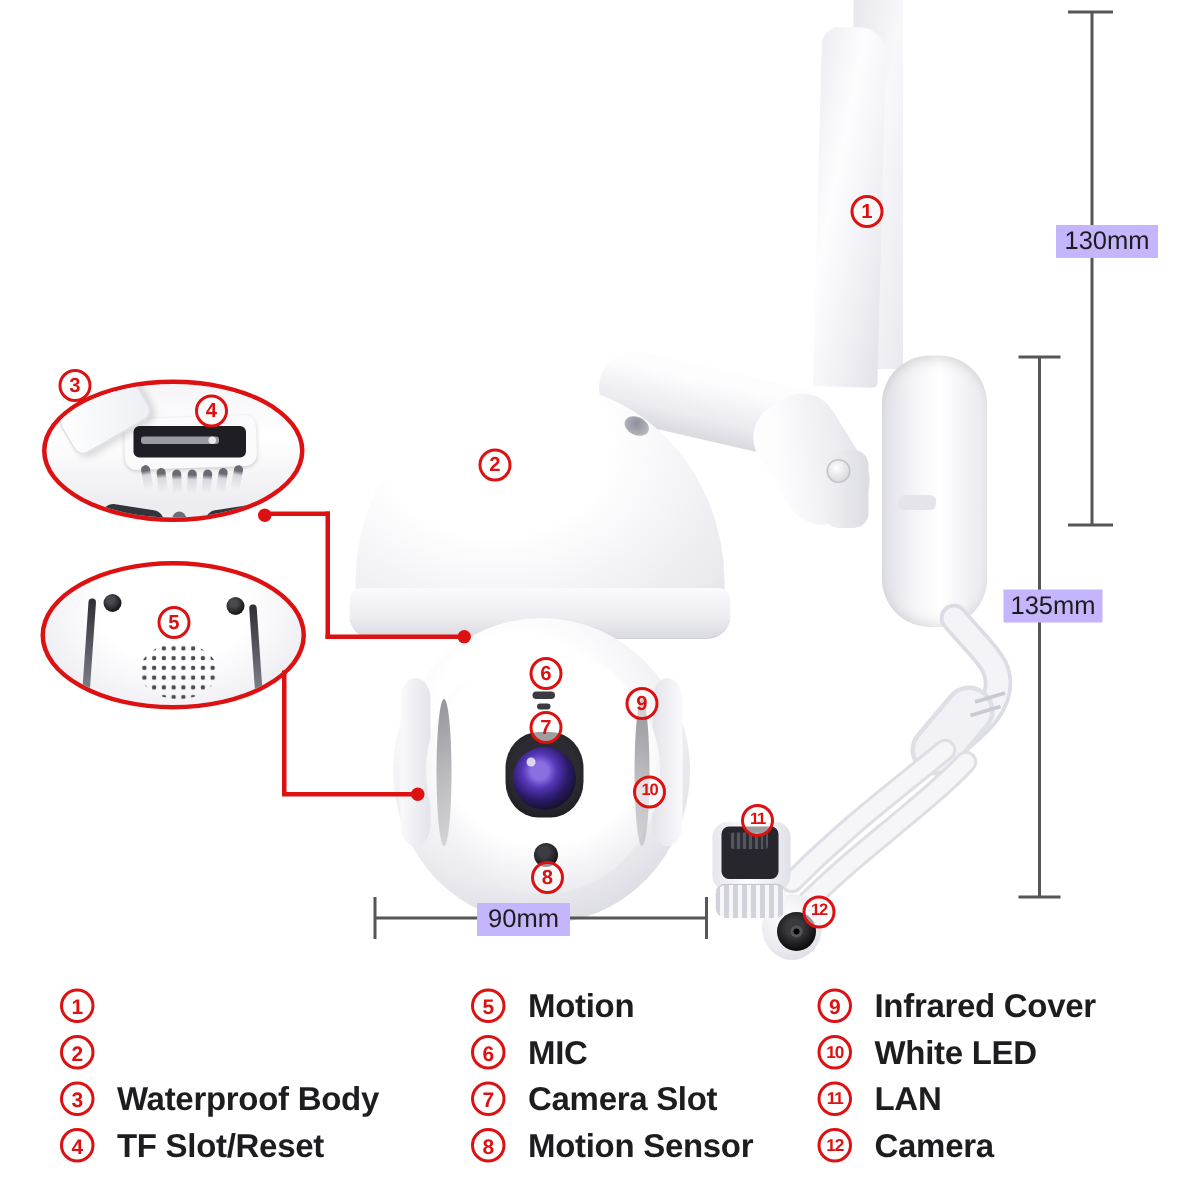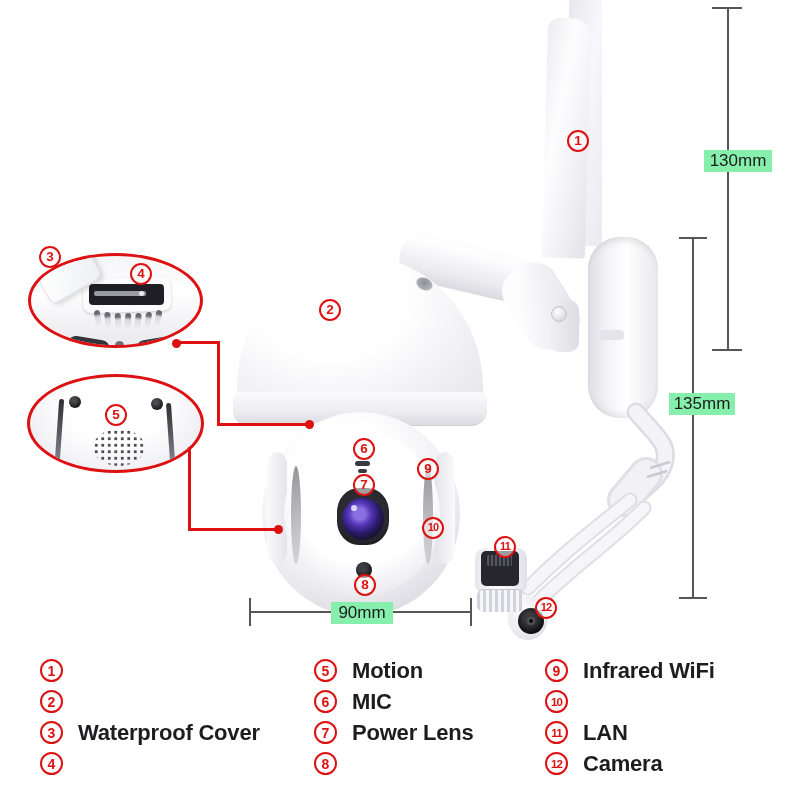--- a/index.html
+++ b/index.html
@@ -10,21 +10,21 @@
   .marker{position:absolute;width:22px;height:22px;border:2.5px solid #dd1111;border-radius:50%;
           box-sizing:border-box;color:#dd1111;font-weight:bold;font-size:13.5px;line-height:17px;
           text-align:center;background:rgba(255,255,255,.55);z-index:40;}
   .marker.two{font-size:11px;letter-spacing:-0.8px;}
   .rline{position:absolute;background:#dd1111;z-index:30;}
   .rdot{position:absolute;width:9px;height:9px;border-radius:50%;background:#dd1111;z-index:31;}
   .callout{position:absolute;border:3px solid #dd1111;border-radius:50%;box-sizing:border-box;
            overflow:hidden;background:linear-gradient(180deg,#f5f5f8 0%,#ffffff 40%,#ededf1 90%);z-index:25;}
   
   .dline{position:absolute;background:#565656;z-index:20;}
-  .dlabel{position:absolute;background:#86efac;color:#1c1c1c;font-size:17px;text-align:center;
+  .dlabel{position:absolute;background:#c4b5fd;color:#1c1c1c;font-size:17px;text-align:center;
           padding:1px 2px;z-index:21;}
   
   .led{position:absolute;border-radius:50%;z-index:8;}
   .led-w{background:radial-gradient(circle at 45% 40%, #ffffff 0 30%, #d9d9df 33% 46%, #87878f 50% 66%, #cfcfd6 70%);box-shadow:0 0 2px rgba(0,0,0,.3);}
   .led-y{background:radial-gradient(circle at 45% 40%, #f9ee62 0 24%, #e8c71e 28% 52%, #a8860e 56% 72%, #d9b91a 76%);box-shadow:0 0 2px rgba(0,0,0,.3);}
   .vent{position:absolute;width:6px;height:17px;border-radius:3px;
         background:linear-gradient(180deg,#6a6a72 0 22%,#d8d8de 40%,#f2f2f5);}
   .tick{position:absolute;width:9px;height:3.5px;border-radius:2px;background:#a9a9b2;z-index:9;}
   
   .legend-col{position:absolute;z-index:45;}
@@ -185,21 +185,21 @@
   <div class="dlabel" style="left:704px;top:150px;width:64px;">130mm</div>
 
   <div class="dline" style="left:679px;top:237px;width:28px;height:1.5px;"></div>
   <div class="dline" style="left:692px;top:238px;width:1.5px;height:360px;"></div>
   <div class="dline" style="left:679px;top:597px;width:28px;height:1.5px;"></div>
   <div class="dlabel" style="left:669px;top:393px;width:62px;">135mm</div>
 
   <div class="dline" style="left:249px;top:598px;width:1.5px;height:28px;"></div>
   <div class="dline" style="left:250px;top:611px;width:221px;height:1.5px;"></div>
   <div class="dline" style="left:470px;top:598px;width:1.5px;height:28px;"></div>
-  <div class="dlabel" style="left:331px;top:602px;width:58px;">90mm</div>
+  <div class="dlabel" style="left:318px;top:602px;width:58px;">90mm</div>
 
   <div class="marker" style="left:567px;top:130px;">1</div>
   <div class="marker" style="left:319px;top:299px;">2</div>
   <div class="marker" style="left:39px;top:246px;">3</div>
   <div class="marker" style="left:130px;top:263px;">4</div>
   <div class="marker" style="left:105px;top:404px;">5</div>
   <div class="marker" style="left:353px;top:438px;">6</div>
   <div class="marker" style="left:353px;top:474px;">7</div>
   <div class="marker" style="left:354px;top:574px;">8</div>
   <div class="marker" style="left:417px;top:458px;">9</div>
@@ -209,50 +209,53 @@
 
   <div class="legend-col" style="left:40px;top:655px;">
     <div class="legend-row">
       <span class="legend-num">1</span>
     </div>
     <div class="legend-row">
       <span class="legend-num">2</span>
     </div>
     <div class="legend-row">
       <span class="legend-num">3</span>
-      <span class="legend-label">Waterproof Cover</span>
+      <span class="legend-label">Waterproof Body</span>
     </div>
     <div class="legend-row">
       <span class="legend-num">4</span>
+      <span class="legend-label">TF Slot/Reset</span>
     </div>
   </div>
   <div class="legend-col" style="left:314px;top:655px;">
     <div class="legend-row">
       <span class="legend-num">5</span>
       <span class="legend-label">Motion</span>
     </div>
     <div class="legend-row">
       <span class="legend-num">6</span>
       <span class="legend-label">MIC</span>
     </div>
     <div class="legend-row">
       <span class="legend-num">7</span>
-      <span class="legend-label">Power Lens</span>
+      <span class="legend-label">Camera Slot</span>
     </div>
     <div class="legend-row">
       <span class="legend-num">8</span>
+      <span class="legend-label">Motion Sensor</span>
     </div>
   </div>
   <div class="legend-col" style="left:545px;top:655px;">
     <div class="legend-row">
       <span class="legend-num">9</span>
-      <span class="legend-label">Infrared WiFi</span>
+      <span class="legend-label">Infrared Cover</span>
     </div>
     <div class="legend-row">
       <span class="legend-num two">10</span>
+      <span class="legend-label">White LED</span>
     </div>
     <div class="legend-row">
       <span class="legend-num two">11</span>
       <span class="legend-label">LAN</span>
     </div>
     <div class="legend-row">
       <span class="legend-num two">12</span>
       <span class="legend-label">Camera</span>
     </div>
   </div>

